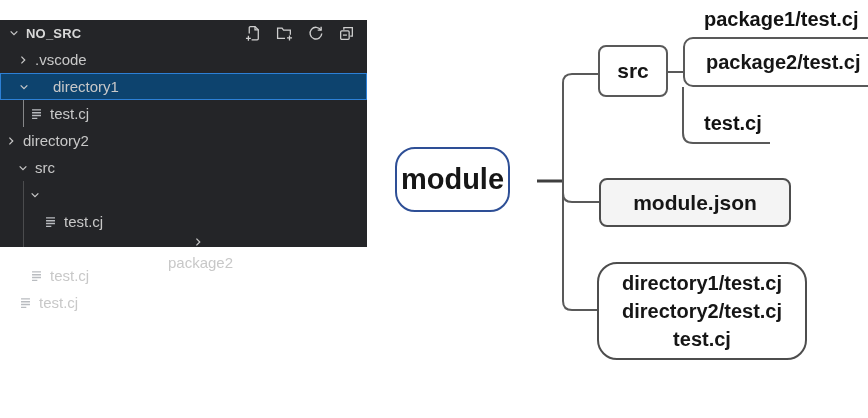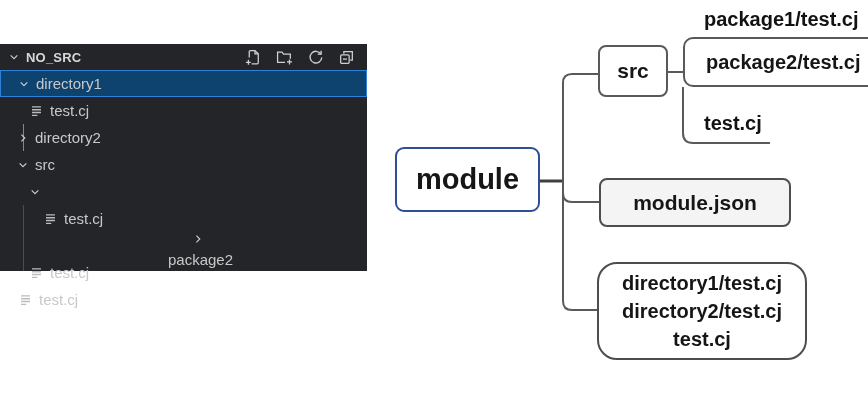--- a/index.html
+++ b/index.html
@@ -4,53 +4,54 @@
 <style>
   html,body{margin:0;padding:0}
   body{
     position:relative;width:868px;height:418px;overflow:hidden;background:#ffffff;
     font-family:"Liberation Sans","DejaVu Sans",sans-serif;
   }
 
   
   .explorer{
     position:absolute;left:0;top:20px;width:367px;height:227px;
-    background:var(--panel-bg,#242528);color:#c8c8c8;box-sizing:border-box;margin-top:24px;
+    background:var(--panel-bg,#242528);color:#c8c8c8;box-sizing:border-box;
   }
   .exp-header{display:flex;align-items:center;height:26px;padding:0 12px 0 7px}
   .exp-header .chev{display:flex;margin-right:5px}
   .exp-title{font-size:13px;font-weight:700;color:#d8d8d8;flex:1;letter-spacing:.2px}
   .exp-actions{display:flex;gap:13px}
   .icon-btn{display:flex;align-items:center;justify-content:center;width:18px;height:18px;cursor:pointer}
   .rows{position:relative}
   .row{
     display:flex;align-items:center;height:27px;font-size:15px;line-height:27px;
     box-sizing:border-box;cursor:pointer;white-space:nowrap;position:relative;z-index:1;
   }
   .row .chev{display:flex;margin-right:5px;flex:0 0 auto}
   .row .ficon{display:flex;margin-right:7px;flex:0 0 auto}
   .row.selected{
     background:var(--selection-bg,#0d436e);
     border:1px solid var(--selection-border,#2d80d6);
+    gap:17px;
   }
   .guide{position:absolute;width:1px;background:#ffffff;z-index:0}
 
   
   .diagram-lines{position:absolute;left:0;top:0;width:868px;height:418px}
   .conn{stroke:var(--line,#595959);stroke-width:2;fill:none}
   .conn-strong{stroke:#3f3f3f;stroke-width:3;fill:none}
 
   .dbox{
     position:absolute;display:flex;align-items:center;justify-content:center;
     background:#ffffff;border:2px solid var(--box-border,#595959);border-radius:8px;
     font-weight:700;color:#161616;box-sizing:border-box;
   }
   .module-box{
-    left:395px;top:147px;width:145px;height:65px;
-    border:2.5px solid var(--module-border,#2e4f96);border-radius:9px;font-size:29px;
+    left:395px;top:147px;width:115px;height:65px;
+    border:2.5px solid var(--module-border,#2e4f96);border-radius:20px;font-size:29px;
   }
   .src-box{left:598px;top:45px;width:70px;height:52px;font-size:21px}
   .modulejson-box{
     left:599px;top:178px;width:192px;height:49px;
     background:var(--module-json-fill,#f4f4f4);border-color:var(--dark-border,#4d4d4d);font-size:21px;
   }
   .rootfiles-box{
     left:597px;top:262px;width:210px;height:98px;flex-direction:column;
     border-color:var(--dark-border,#4d4d4d);border-radius:20px;font-size:20px;line-height:28px;
   }
@@ -98,37 +99,45 @@
           <path d="M5.5 4.5v-2h8v8h-2"></path>
           <rect x="2.5" y="5.5" width="8" height="8" rx="1"></rect>
           <path d="M4.6 9.5h3.8"></path>
         </svg>
       </span>
     </span>
   </div>
   <div class="rows">
     <div class="guide" style="left:23px;top:54px;height:27px;opacity:.45"></div>
     <div class="guide" style="left:23px;top:135px;height:108px;opacity:.18"></div>
+  <div class="row" style="padding-left: 16px;">
+        <span class="chev">
+          <svg width="14" height="14" viewBox="0 0 16 16">
+            <path d="M6.2 4.2 10 8l-3.8 3.8" fill="none" stroke="#c8c8c8" stroke-width="1.4"></path>
+          </svg>
+        </span>
+        <span>.vscode</span>
+      </div>
       <div class="row selected" style="padding-left: 16px;">
         <span class="chev">
           <svg width="14" height="14" viewBox="0 0 16 16">
             <path d="M4.2 6.2 8 10l3.8-3.8" fill="none" stroke="#c8c8c8" stroke-width="1.4"></path>
           </svg>
         </span>
         <span>directory1</span>
       </div>
       <div class="row" style="padding-left: 30px;">
         <span class="ficon">
           <svg width="13" height="13" viewBox="0 0 16 16">
             <path d="M2.5 3.5h11M2.5 7h11M2.5 10.5h11M2.5 14h6.5" fill="none" stroke="#b9bcc0" stroke-width="1.7"></path>
           </svg>
         </span>
         <span>test.cj</span>
       </div>
-      <div class="row" style="padding-left: 16px;">
+      <div class="row" style="padding-left: 4px;">
         <span class="chev">
           <svg width="14" height="14" viewBox="0 0 16 16">
             <path d="M6.2 4.2 10 8l-3.8 3.8" fill="none" stroke="#c8c8c8" stroke-width="1.4"></path>
           </svg>
         </span>
         <span>directory2</span>
       </div>
       <div class="row" style="padding-left: 16px;">
         <span class="chev">
           <svg width="14" height="14" viewBox="0 0 16 16">

